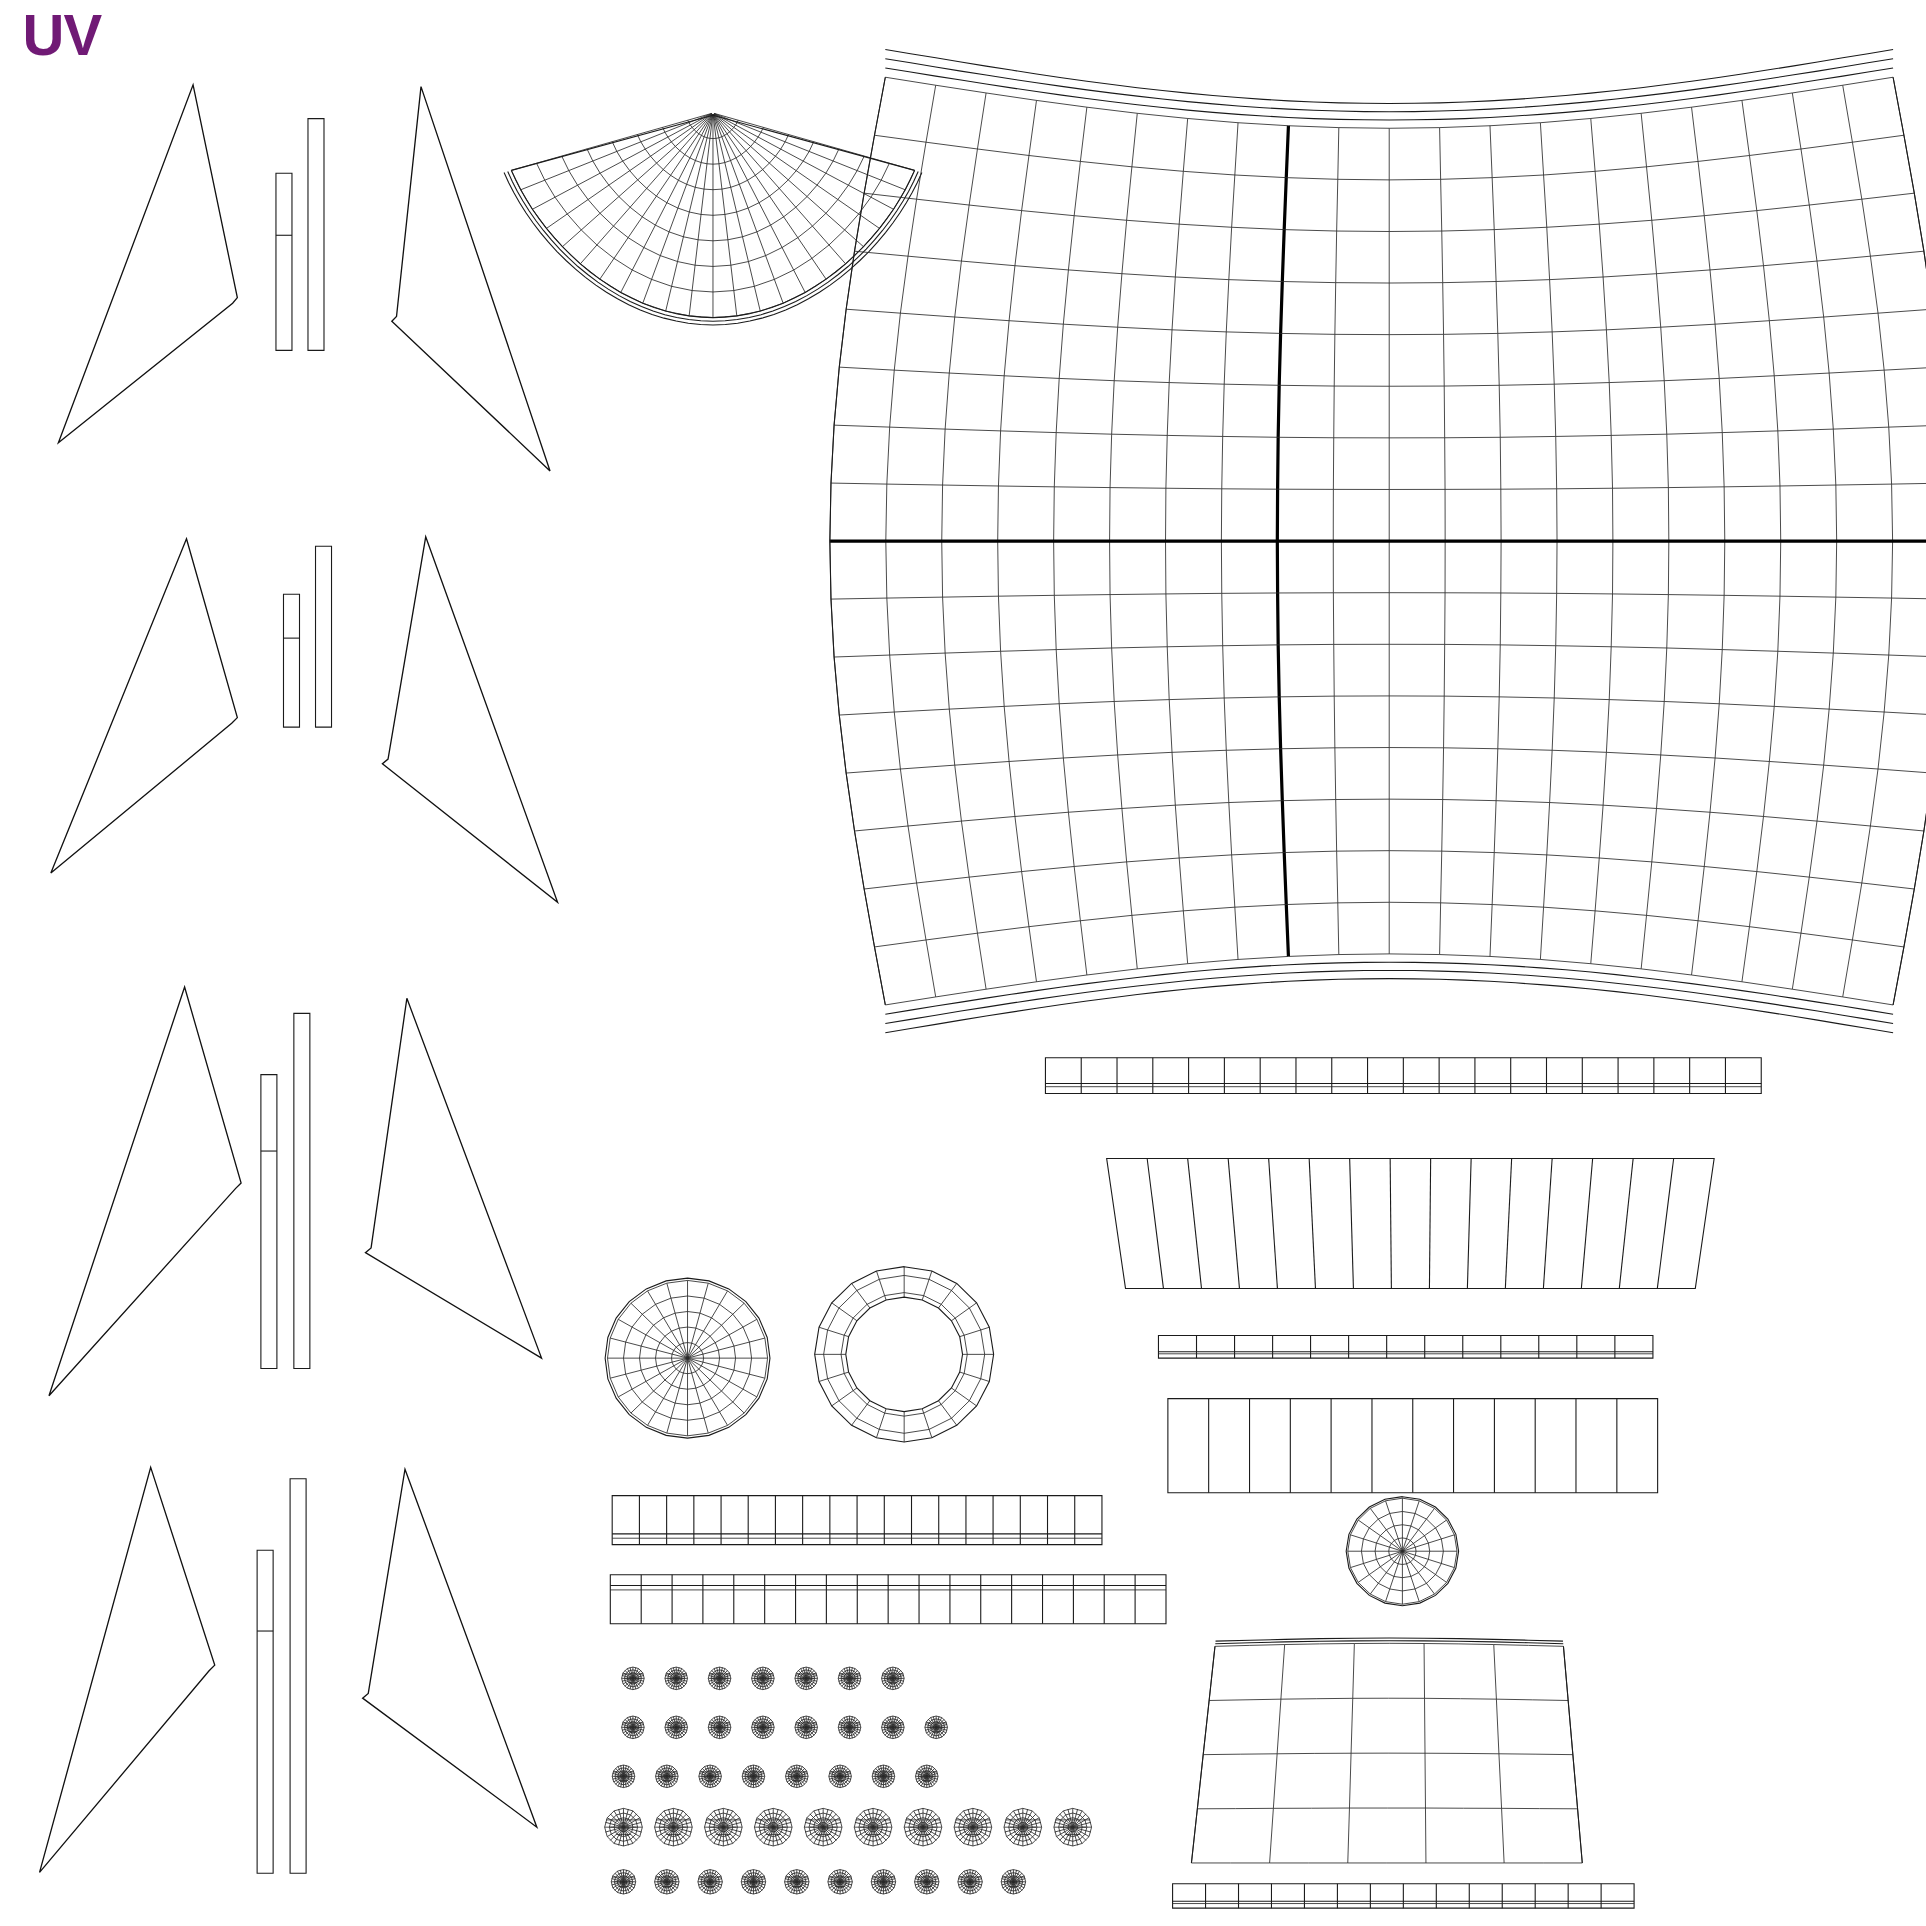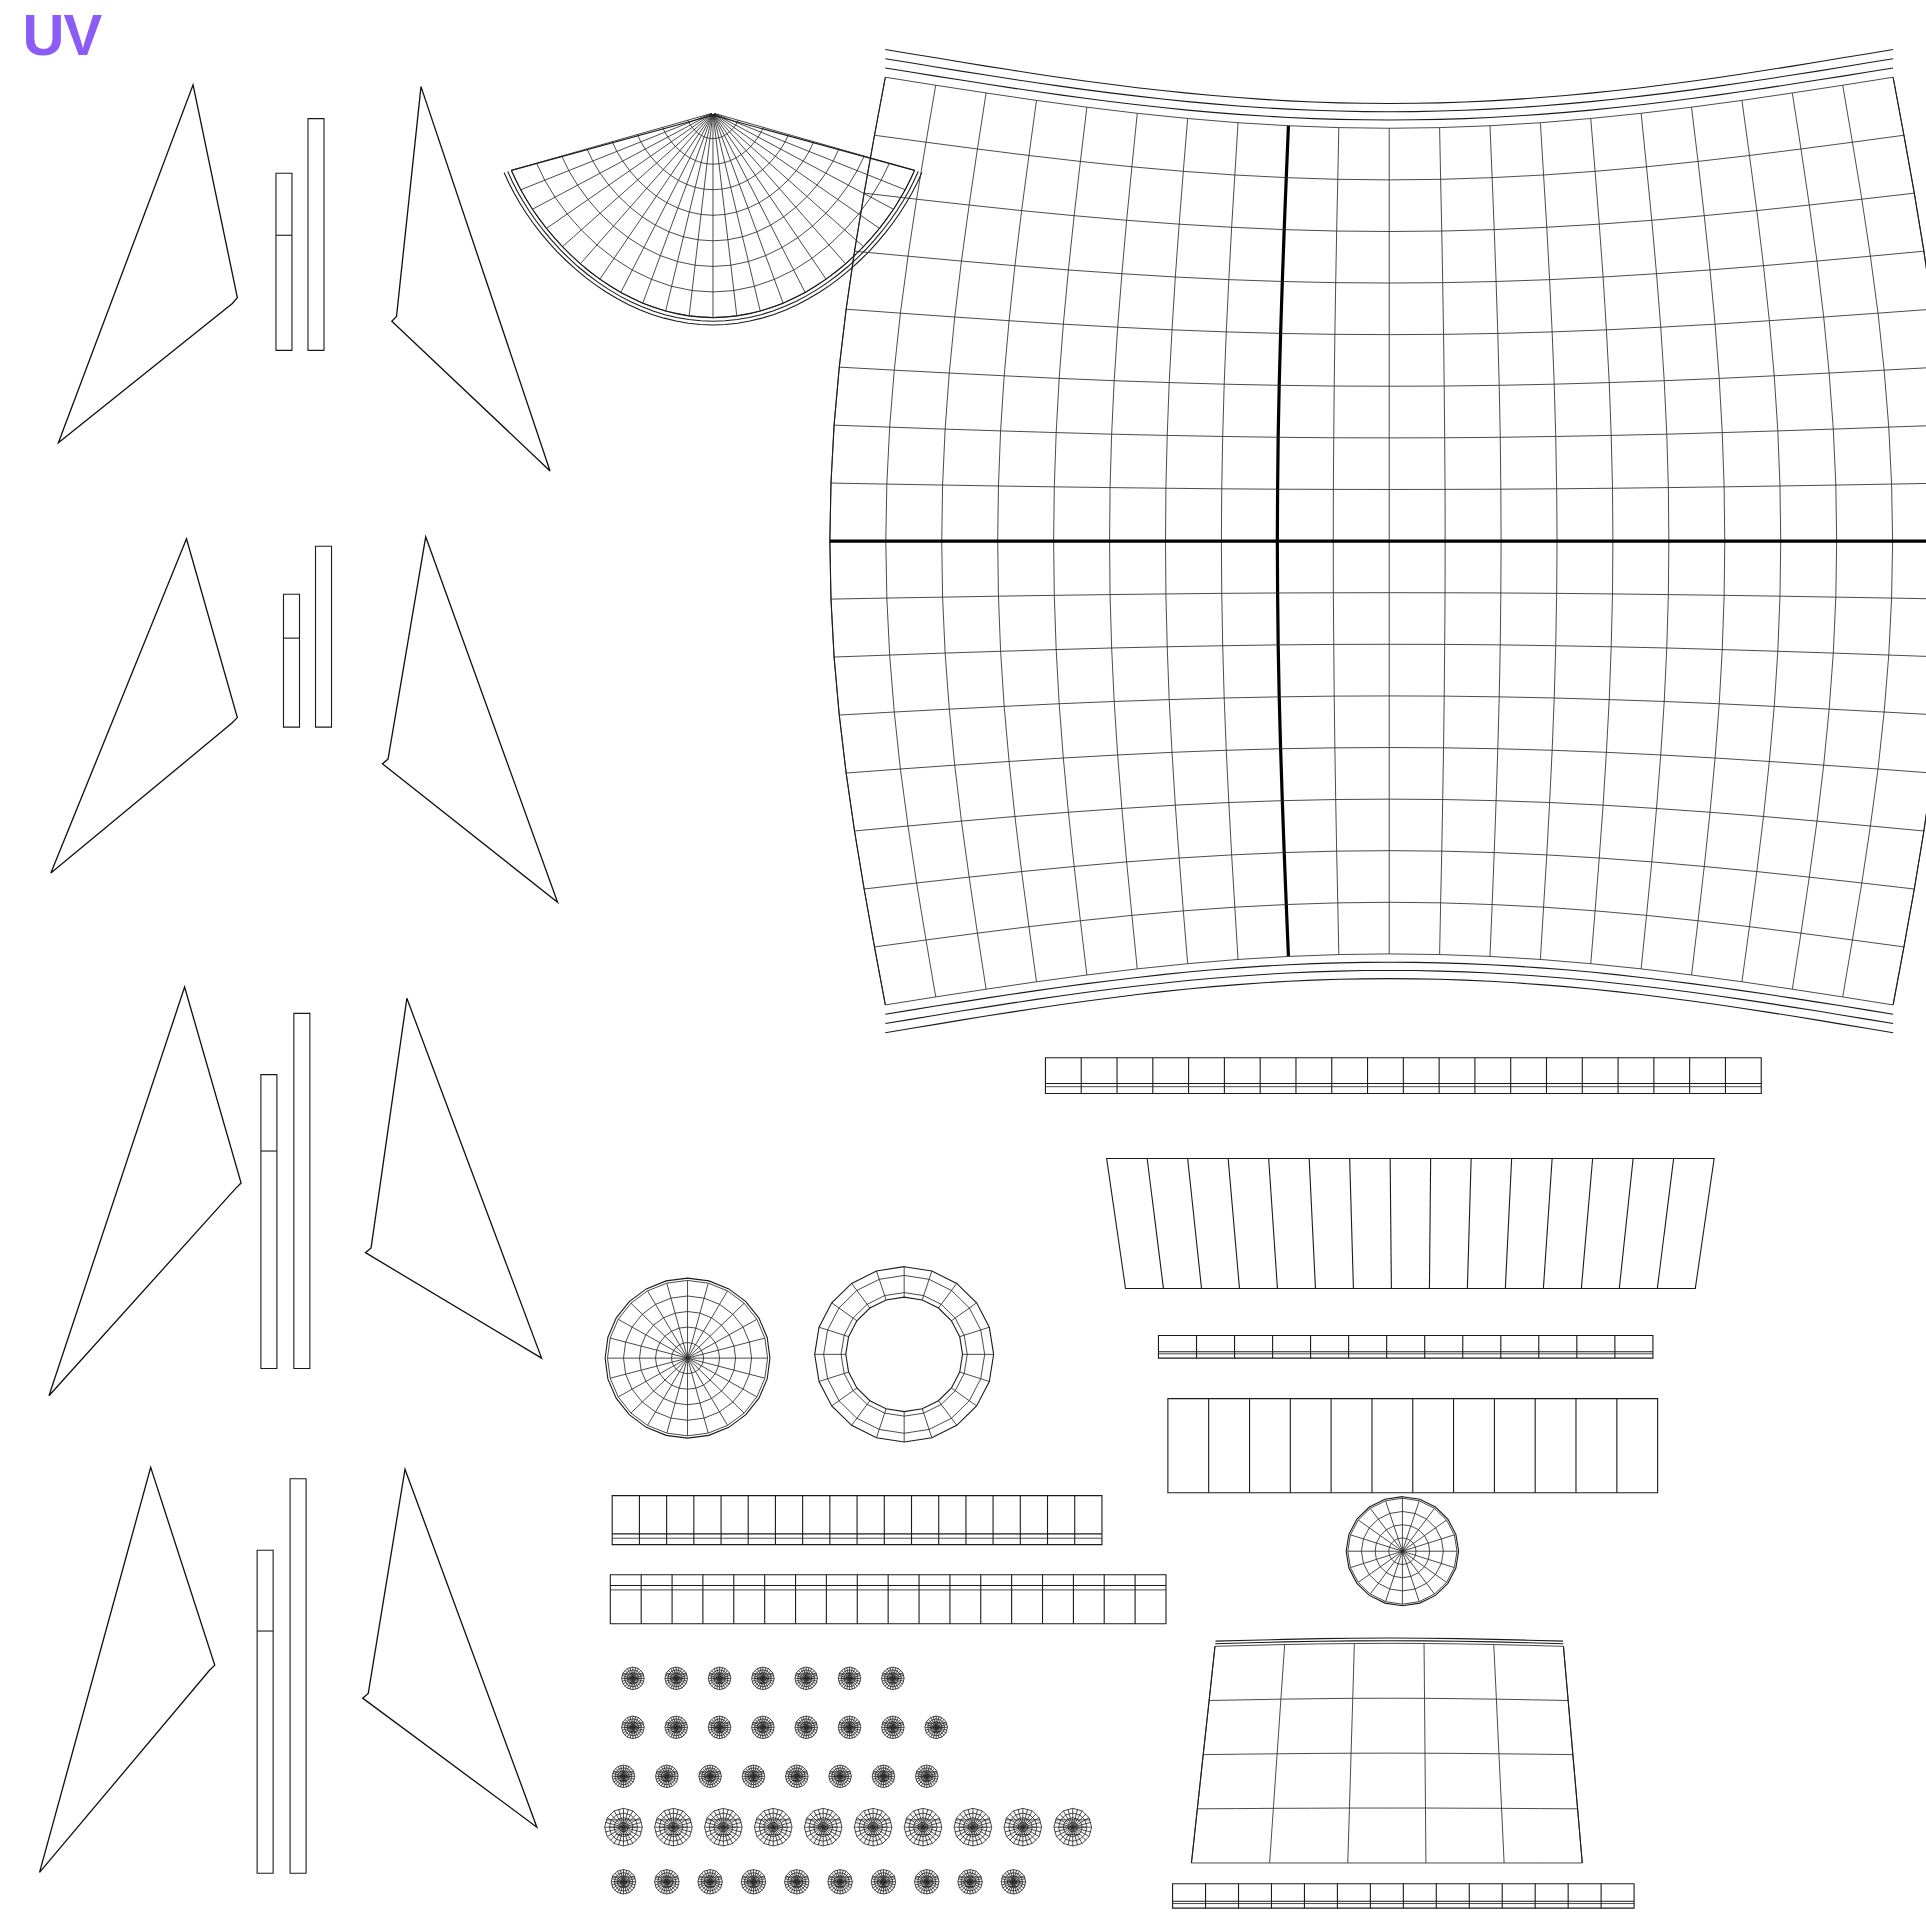--- a/index.html
+++ b/index.html
@@ -24,21 +24,21 @@
   }
   #title-label {
     position: absolute;
     left: 22.6px;
     top: 5.6px;
     font-family: "Liberation Sans", sans-serif;
     font-weight: bold;
     font-size: 58px;
     line-height: 58px;
     letter-spacing: -0.9px;
-    color: #8b5cf6;
+    color: #701a75;
     user-select: none;
   }
   .mesh-line {
     fill: none;
     stroke: #1b1b1b;
     stroke-width: 1.1;
     vector-effect: non-scaling-stroke;
   }
   .mesh-line-thin {
     fill: none;

